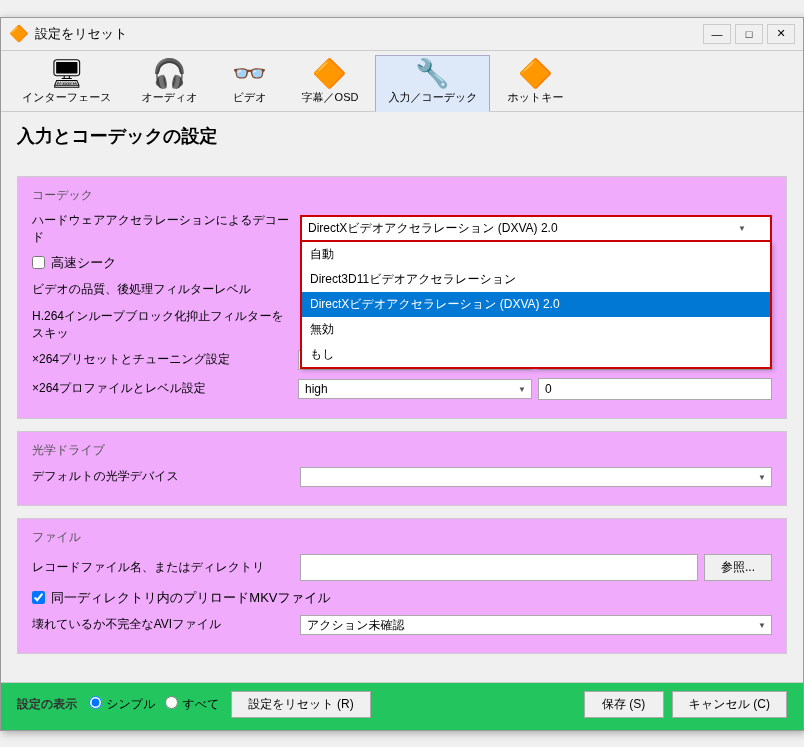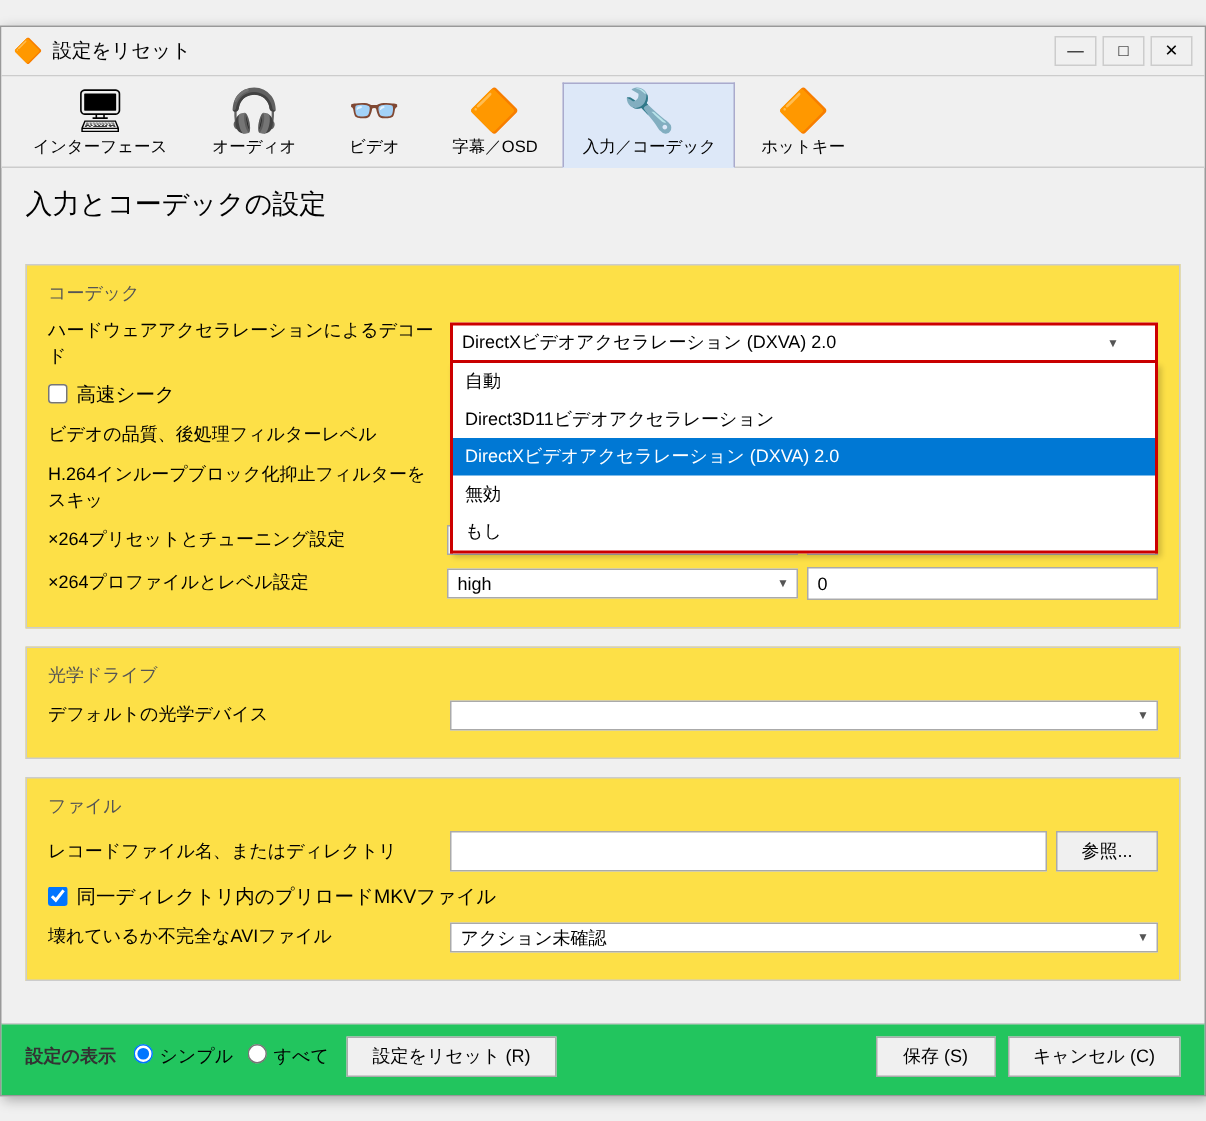--- a/index.html
+++ b/index.html
@@ -88,25 +88,25 @@
     .tab-label {
       font-size: 11px;
       white-space: nowrap;
     }
 
     .content {
       padding: 12px 16px 16px;
     }
     .page-title {
       font-size: 18px;
-      font-weight: normal;
+      font-weight: bold;
       margin-bottom: 28px;
     }
     .section {
-      background: #fde047;
+      background: #f0abfc;
       border: 1px solid #ccc;
       padding: 10px 14px;
       margin-bottom: 12px;
     }
     .section-title {
       font-size: 12px;
       color: #555;
       margin-bottom: 8px;
       font-weight: normal;
     }

